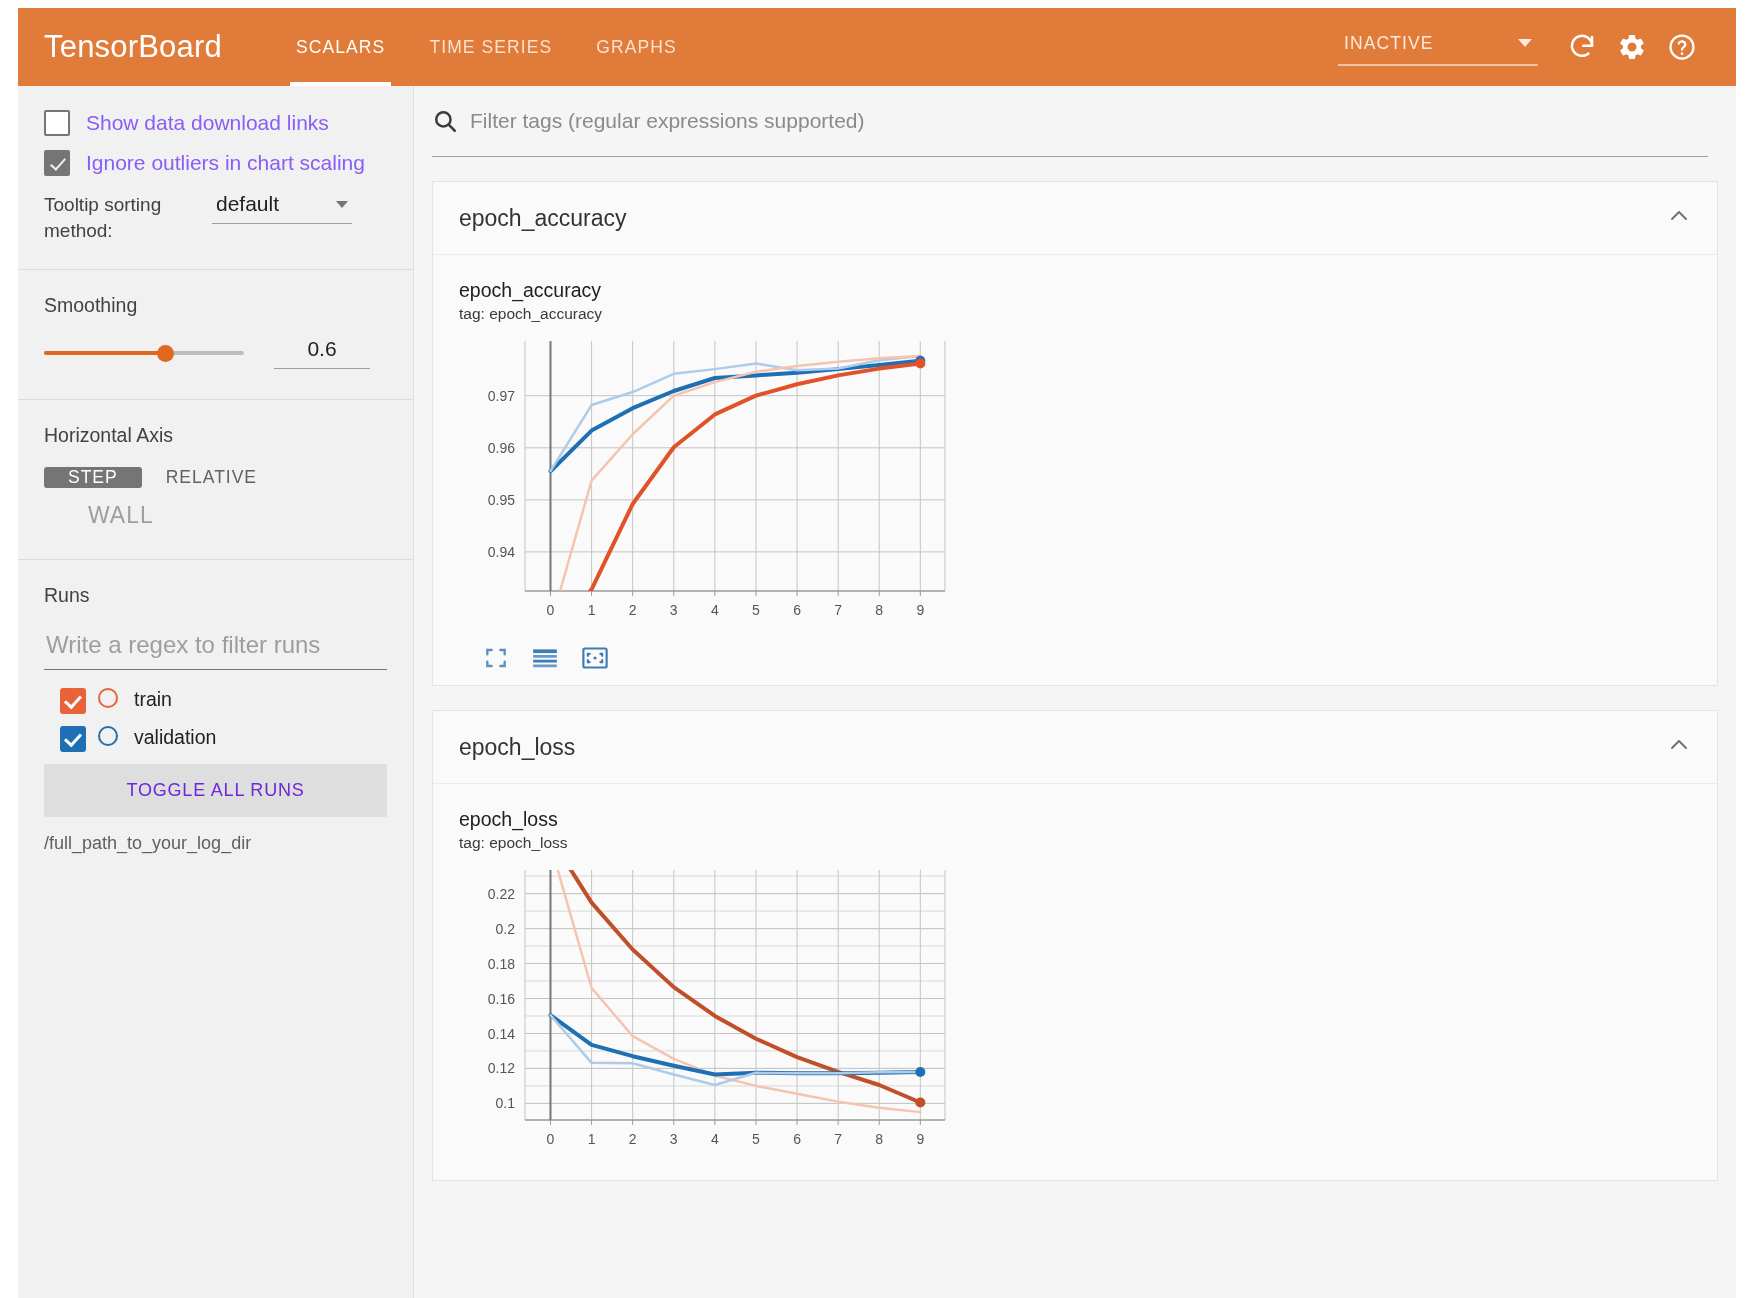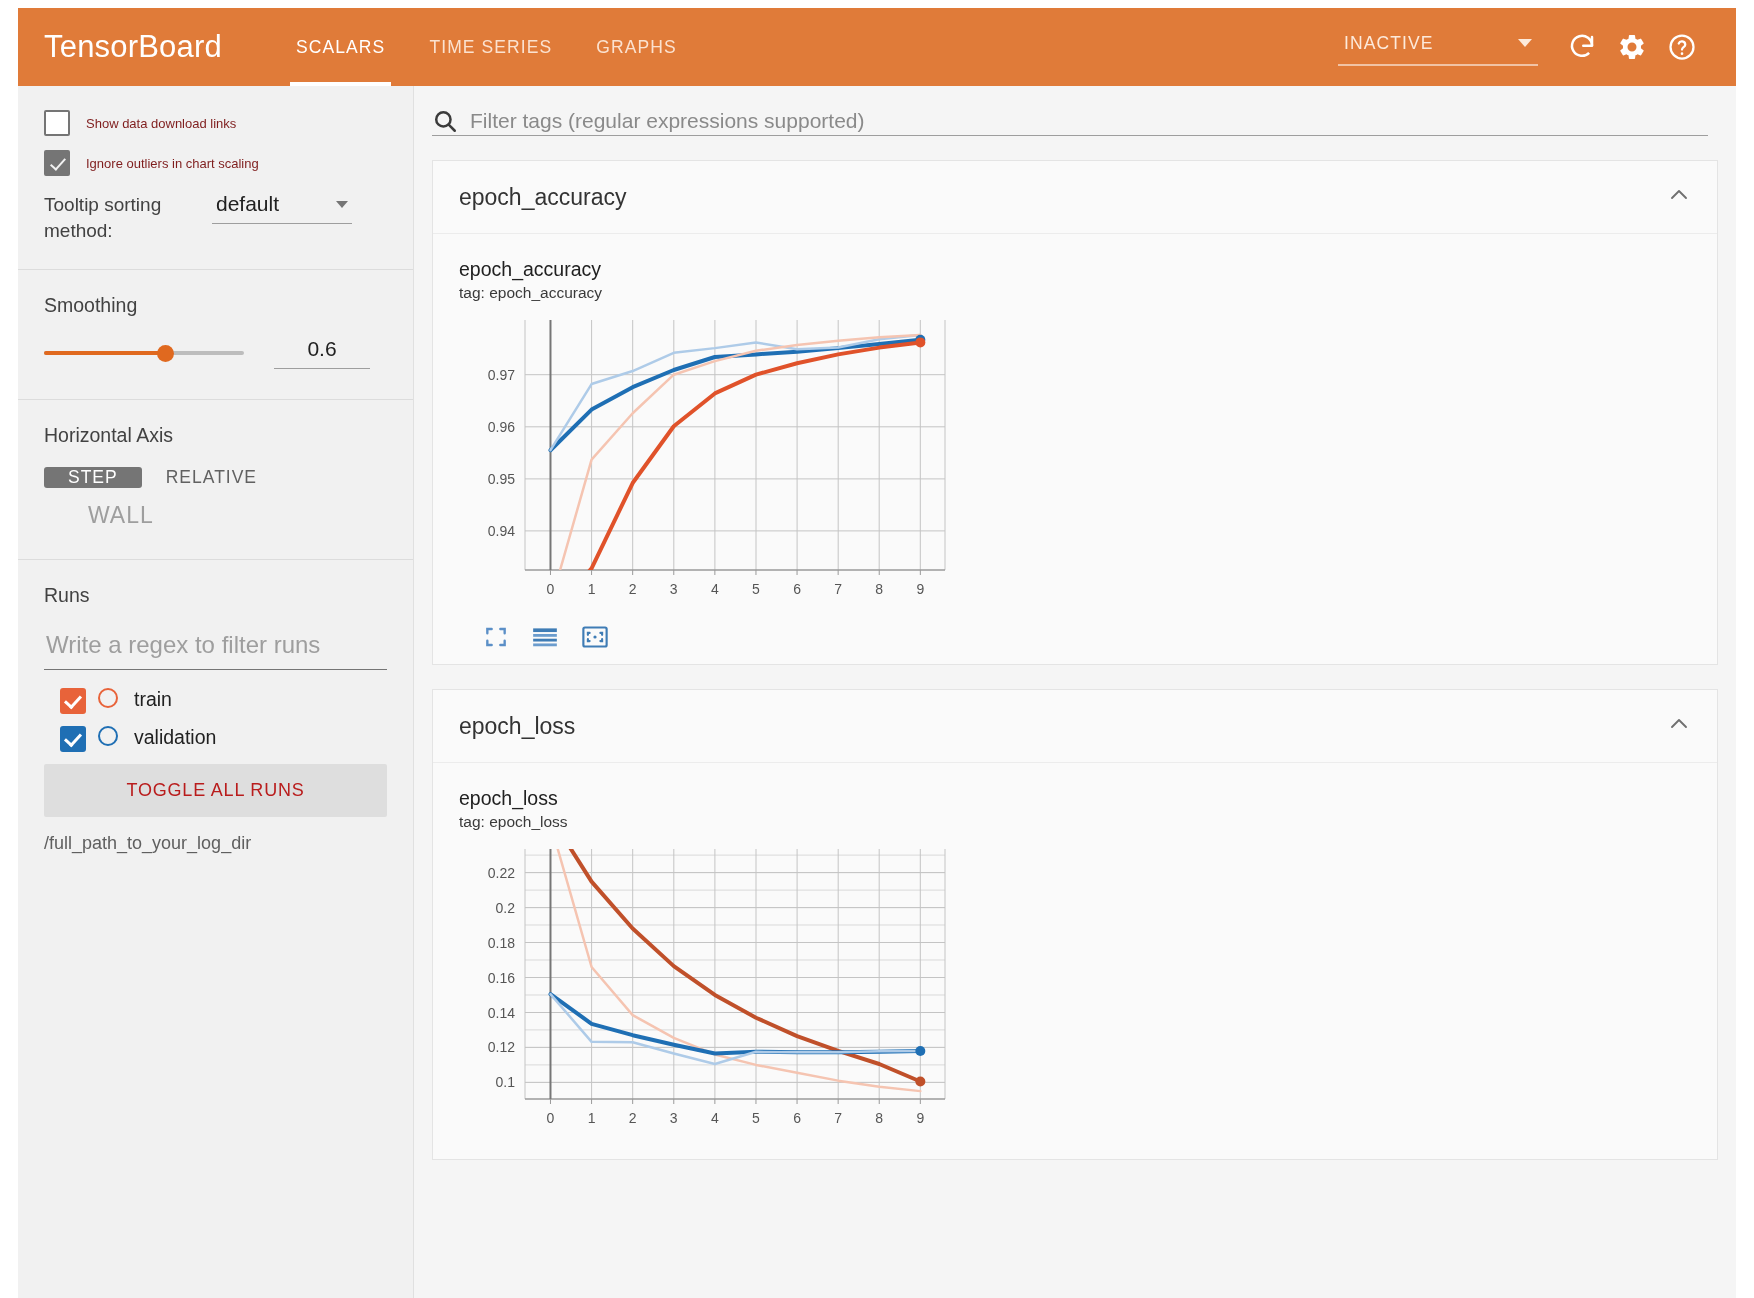--- a/index.html
+++ b/index.html
@@ -61,21 +61,21 @@
   .chkrow { display: flex; align-items: center; margin-bottom: 14px; cursor: pointer; }
   .chkbox {
     width: 26px; height: 26px; border: 2px solid #757575; border-radius: 2px;
     flex: 0 0 26px; margin-right: 16px; background: #fff;
   }
   .chkbox.checked { background: #757575; border-color: #757575; position: relative; }
   .chkbox.checked::after {
     content: ""; position: absolute; left: 8px; top: 3px; width: 6px; height: 13px;
     border: solid #f1f1f1; border-width: 0 2.5px 2.5px 0; transform: rotate(42deg);
   }
-  .chklabel { font-size: 13px; color: #7f1d1d; white-space: nowrap; text-align: center; }
+  .chklabel { font-size: 21px; color: #8b5cf6; white-space: nowrap; text-align: center; }
   .tooltip-row { display: flex; align-items: flex-start; margin-top: 16px; }
   .tooltip-label { font-size: 19px; color: #424242; line-height: 1.35; width: 160px; }
   .tt-select {
     margin-left: 8px; border-bottom: 1px solid #9e9e9e; padding: 0 4px 7px 4px;
     display: flex; align-items: center; width: 140px; cursor: pointer;
   }
   .tt-select .val { font-size: 21px; color: #212121; }
   .tt-select .caret {
     margin-left: auto; width: 0; height: 0;
     border-left: 6px solid transparent; border-right: 6px solid transparent;
@@ -113,31 +113,31 @@
   .rchk {
     width: 26px; height: 26px; border-radius: 3px; flex: 0 0 26px; position: relative; margin-right: 12px;
   }
   .rchk::after {
     content: ""; position: absolute; left: 8px; top: 4px; width: 7px; height: 13px;
     border: solid #fff; border-width: 0 3px 3px 0; transform: rotate(42deg);
   }
   .rcircle { width: 20px; height: 20px; border-radius: 50%; border: 2.5px solid; flex: 0 0 20px; margin-right: 16px; }
   .rname { font-size: 19.5px; color: #212121; }
   .toggle-all {
-    margin-top: 10px; background: #dedede; color: #b91c1c; font-size: 18px; letter-spacing: .8px;
+    margin-top: 10px; background: #dedede; color: #6d28d9; font-size: 18px; letter-spacing: .8px;
     text-align: center; padding: 16px 16px; cursor: pointer; border-radius: 2px;
   }
   .logdir { margin-top: 16px; font-size: 18px; color: #5f5f5f; }
 
   
   .main { flex: 1 1 auto; background: #f5f5f5; overflow: hidden; position: relative; }
   .filterbar { padding: 22px 28px 0 18px; display: flex; align-items: center; }
   .searchwrap {
     display: flex; align-items: center; width: 100%;
-    border-bottom: 1.5px solid #9e9e9e; padding-bottom: 1px;
+    border-bottom: 1.5px solid #9e9e9e; padding-bottom: 22px;
   }
   .searchwrap svg { margin-right: 12px; }
   .searchtxt { font-size: 21px; color: #8a8a8a; }
 
   .card {
     margin: 24px 18px 0 18px; background: #fafafa; border: 1px solid #e4e4e4;
   }
   .card-head {
     display: flex; align-items: center; padding: 22px 26px; cursor: pointer;
     border-bottom: 1px solid #ececec;

